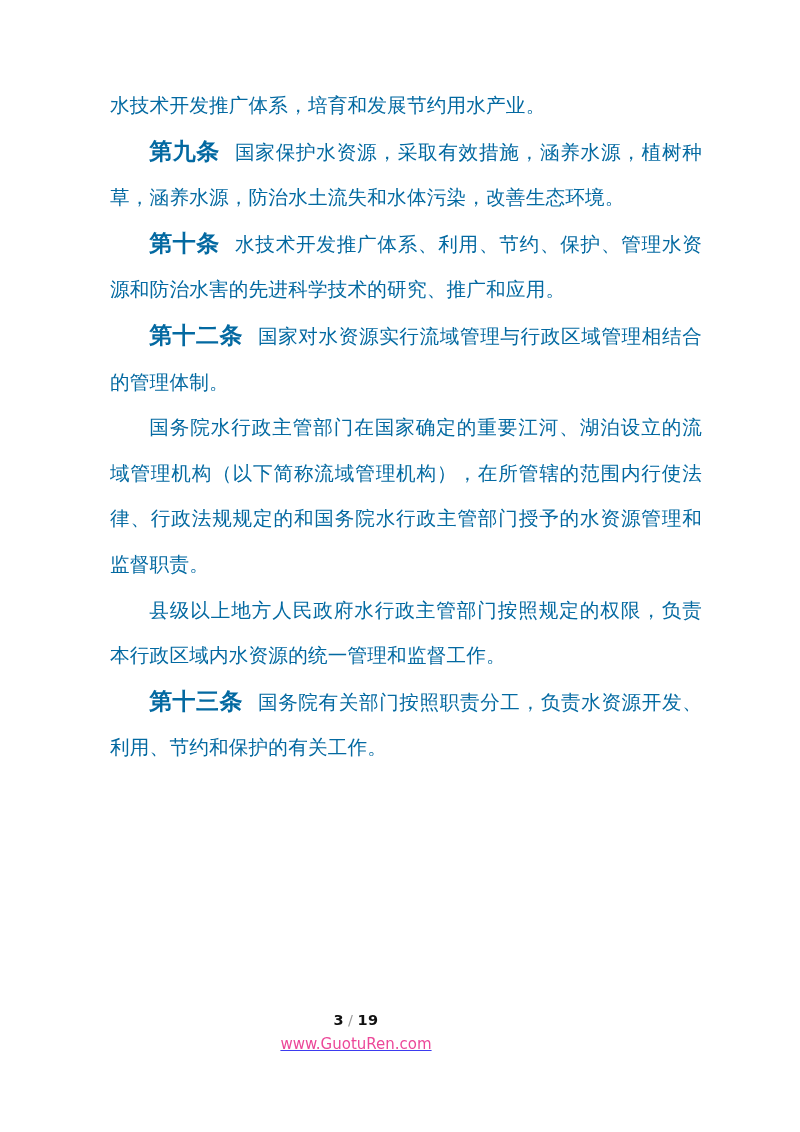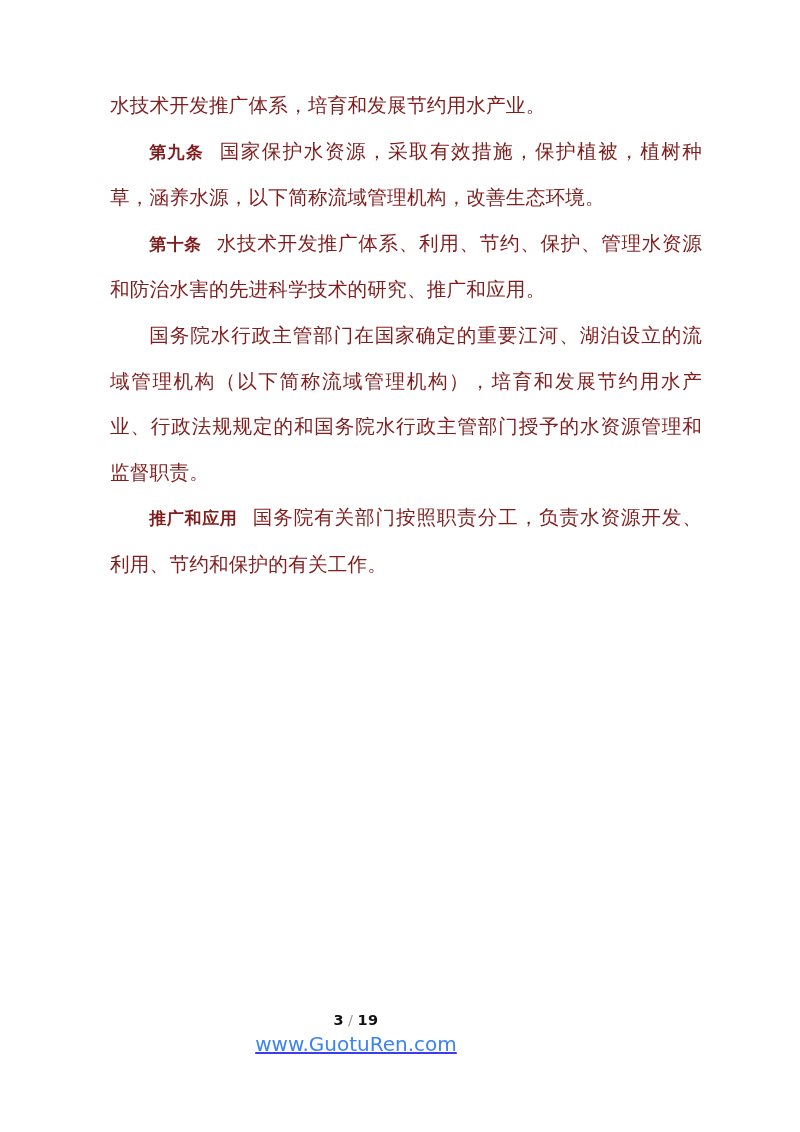--- a/index.html
+++ b/index.html
@@ -18,34 +18,34 @@
   .content {
     position: absolute;
     left: 110px;
     top: 83px;
     width: 592px;
   }
   p.para {
     margin: 0;
     font-size: 19.6px;
     line-height: 45.6px;
-    color: #7f1d1d;
+    color: #0369a1;
     text-align: justify;
     text-justify: inter-ideograph;
     text-indent: 2em;
     letter-spacing: 0.2px;
     font-family: "DejaVu Serif", "Liberation Serif", serif;
   }
   p.para.noindent {
     text-indent: 0;
   }
   .artno {
     font-weight: bold;
     font-family: "DejaVu Sans", "Liberation Sans", sans-serif;
-    font-size: 17px;
+    font-size: 23px;
     letter-spacing: 0px;
   }
   .gap-after-artno {
     display: inline-block;
     width: 0.75em;
   }
   .chapter {
     margin: 0;
     text-align: center;
     font-size: 19.6px;
@@ -76,49 +76,51 @@
   }
   .pagenum .slash {
     font-weight: normal;
     color: #9a9a9a;
     padding: 0 4px;
   }
   .site-link {
     display: inline-block;
     margin-top: 4px;
     font-family: "DejaVu Sans", "Liberation Sans", sans-serif;
-    font-size: 20px;
-    color: #3b82f6;
+    font-size: 15px;
+    color: #ec4899;
     text-decoration: underline;
     text-decoration-color: #3b3bf0;
     line-height: 20px;
     letter-spacing: 0px;
   }
 </style>
 </head>
 <body>
 
 <div class="page">
 
   <div class="content">
 
     <p class="para noindent"><span>水技术开发推广体系，培育和发展节约用水产业。</span></p>
 
 
-    <p class="para"><span class="artno">第九条</span><span class="gap-after-artno"></span><span>国家保护水资源，采取有效措施，保护植被，植树种草，涵养水源，以下简称流域管理机构，改善生态环境。</span></p>
+    <p class="para"><span class="artno">第九条</span><span class="gap-after-artno"></span><span>国家保护水资源，采取有效措施，涵养水源，植树种草，涵养水源，防治水土流失和水体污染，改善生态环境。</span></p>
 
     <p class="para"><span class="artno">第十条</span><span class="gap-after-artno"></span><span>水技术开发推广体系、利用、节约、保护、管理水资源和防治水害的先进科学技术的研究、推广和应用。</span></p>
 
 
+    <p class="para"><span class="artno">第十二条</span><span class="gap-after-artno"></span><span>国家对水资源实行流域管理与行政区域管理相结合的管理体制。</span></p>
 
 
-    <p class="para"><span>国务院水行政主管部门在国家确定的重要江河、湖泊设立的流域管理机构（以下简称流域管理机构），培育和发展节约用水产业、行政法规规定的和国务院水行政主管部门授予的水资源管理和监督职责。</span></p>
+    <p class="para"><span>国务院水行政主管部门在国家确定的重要江河、湖泊设立的流域管理机构（以下简称流域管理机构），在所管辖的范围内行使法律、行政法规规定的和国务院水行政主管部门授予的水资源管理和监督职责。</span></p>
 
+    <p class="para"><span>县级以上地方人民政府水行政主管部门按照规定的权限，负责本行政区域内水资源的统一管理和监督工作。</span></p>
 
-    <p class="para"><span class="artno">推广和应用</span><span class="gap-after-artno"></span><span>国务院有关部门按照职责分工，负责水资源开发、利用、节约和保护的有关工作。</span></p>
+    <p class="para"><span class="artno">第十三条</span><span class="gap-after-artno"></span><span>国务院有关部门按照职责分工，负责水资源开发、利用、节约和保护的有关工作。</span></p>
 
 
     <div class="blankline"></div>
 
     <p class="chapter"><span class="ch-sep"></span></p>
 
   </div>
 
   <div class="footer">
     <div class="pagenum"><span>3</span><span class="slash">/</span><span>19</span></div>

